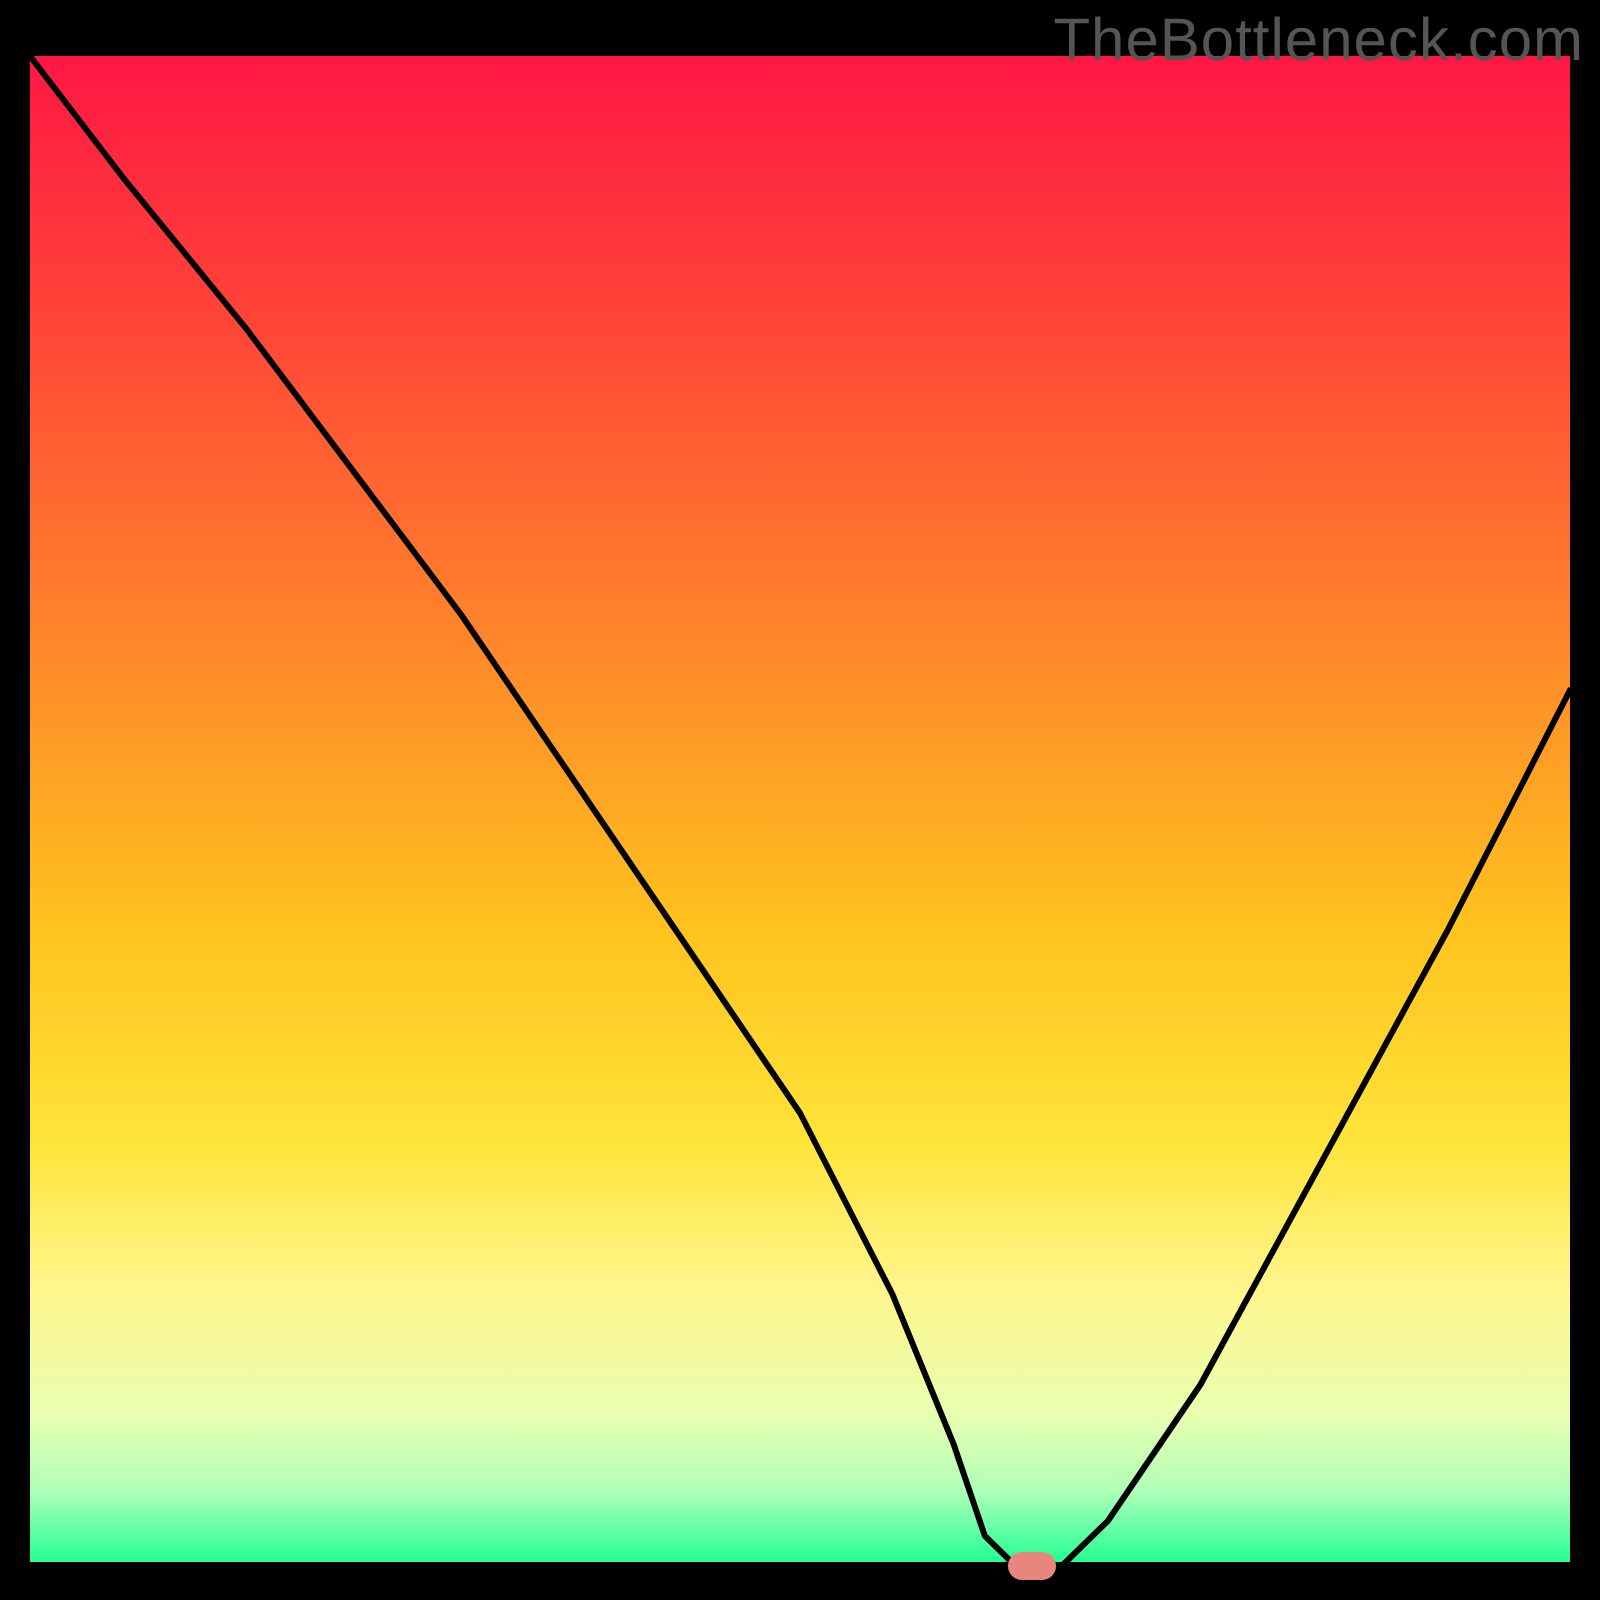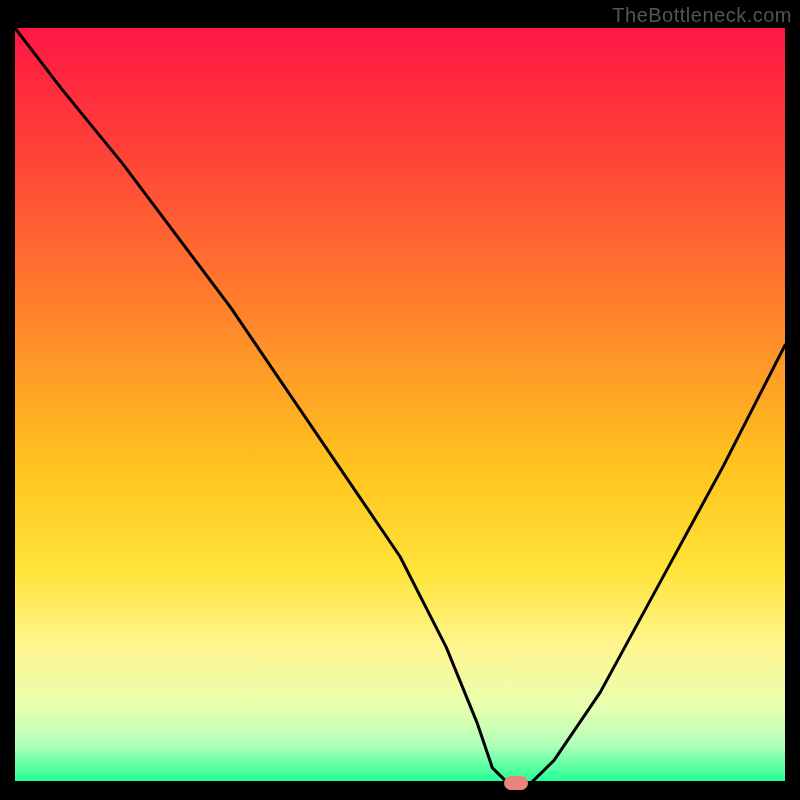--- a/index.html
+++ b/index.html
@@ -14,21 +14,21 @@
     position: relative;
     width: 800px;
     height: 800px;
     background: #000;
   }
   .watermark {
     position: absolute;
     top: 4px;
     right: 8px;
     color: #555;
-    font-size: 20px;
+    font-size: 30px;
     font-weight: 500;
     letter-spacing: 0.5px;
     z-index: 5;
   }
   .plot {
     position: absolute;
     left: 15px;
     top: 28px;
     width: 770px;
     height: 755px;

